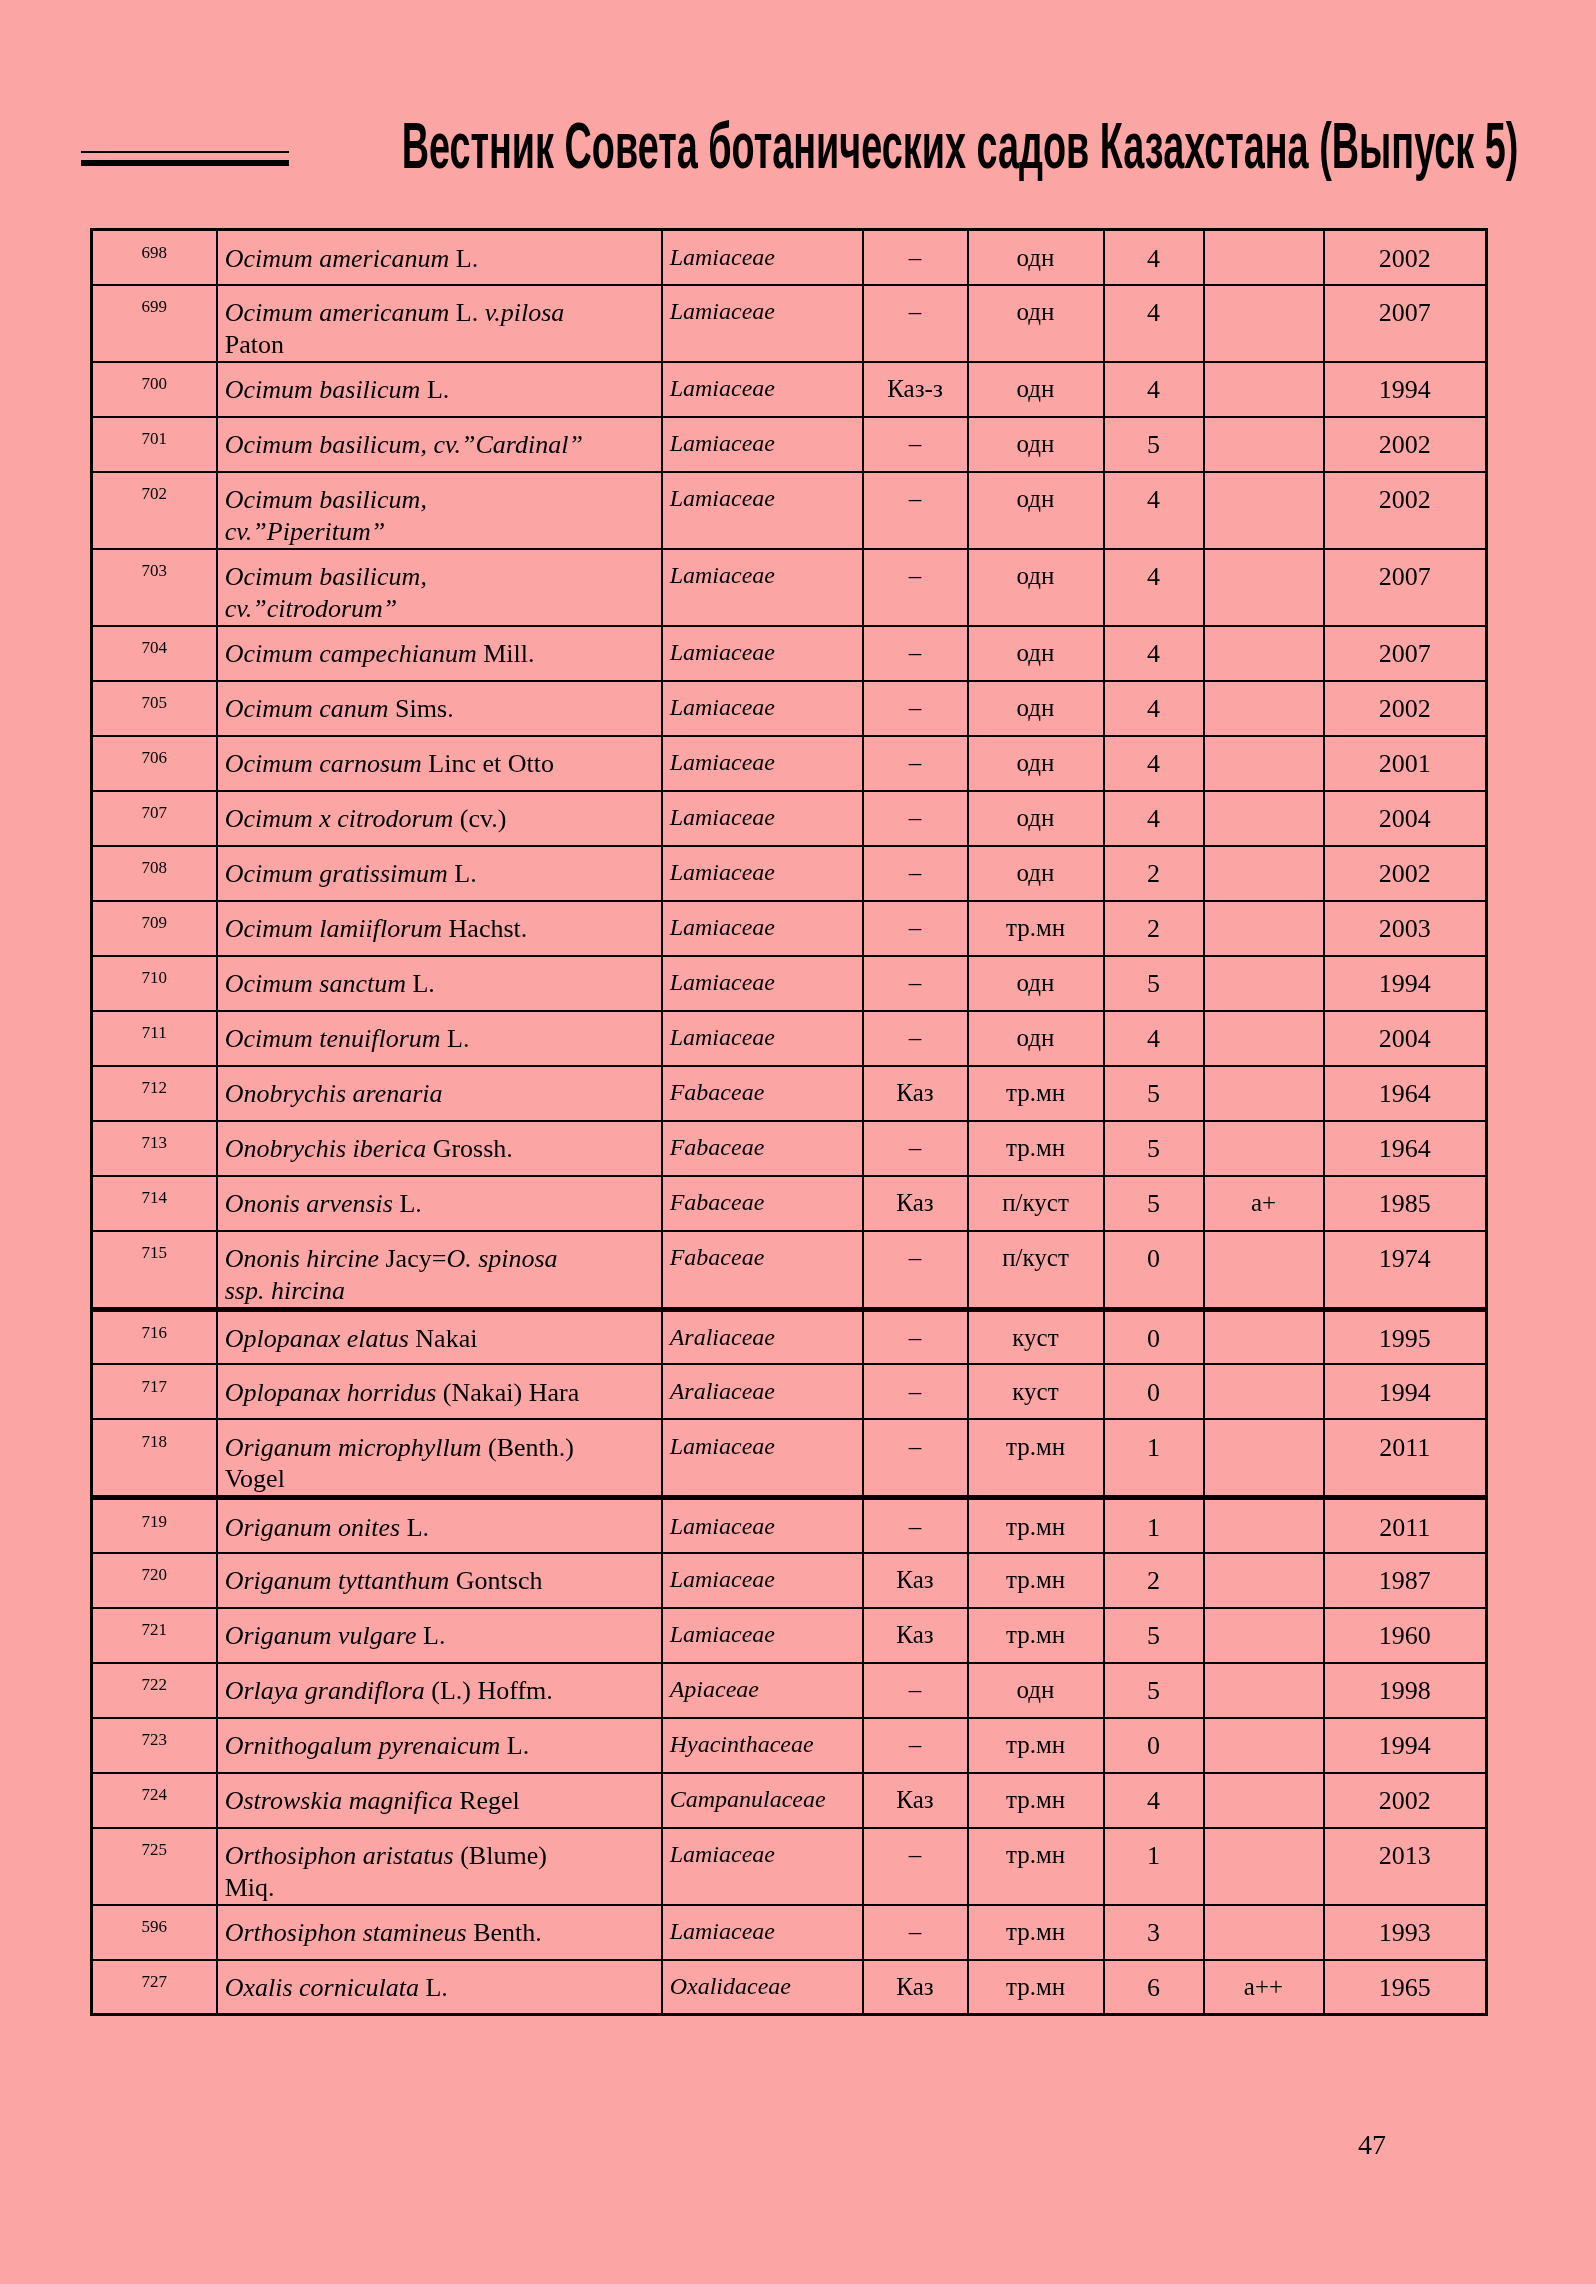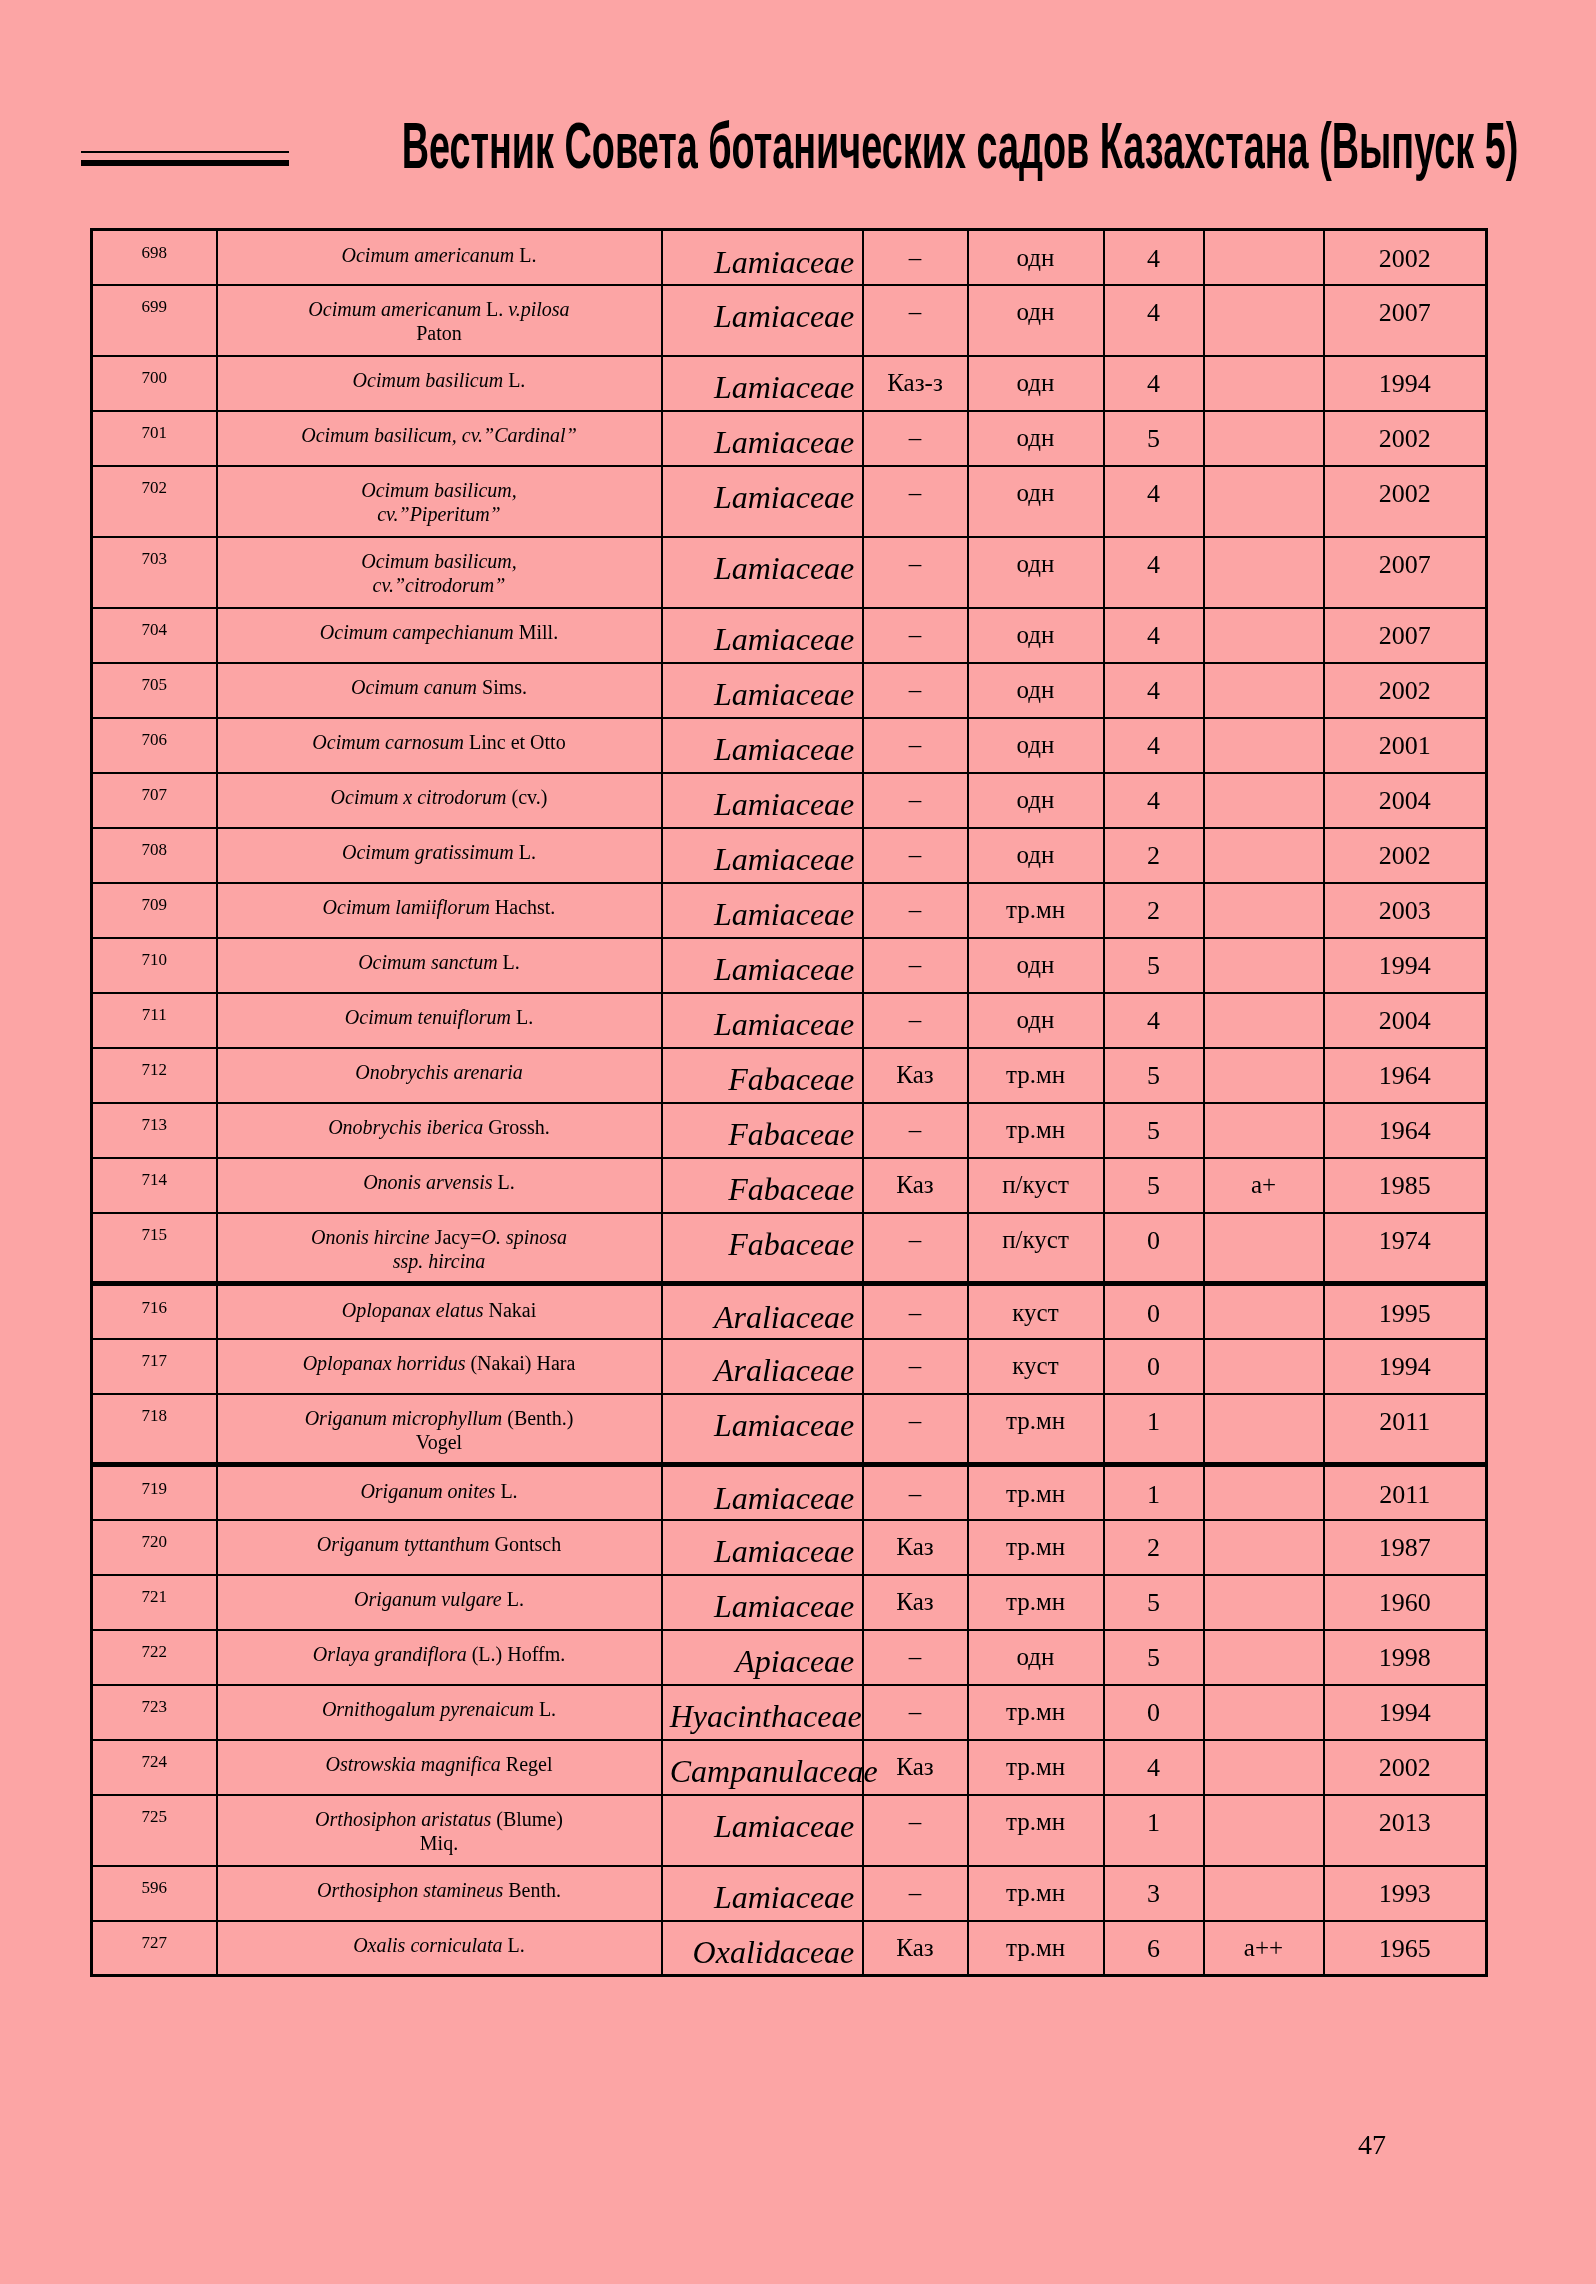--- a/index.html
+++ b/index.html
@@ -31,24 +31,24 @@
   table.species td {
     border:2.7px solid #000; vertical-align:top;
     padding:11.6px 7.2px 0 7.2px; line-height:1.22;
   }
   tr.row { height:55px; }
   tr.row.tall { height:71px; }
   
   tr.row:nth-child(19) td, tr.row:nth-child(22) td { border-top-width:5.4px; }
 
   td.c-num { vertical-align:middle; text-align:center; font-size:17px; padding:0 3.6px; }
-  td.c-species { text-align:center; padding-left:18px; font-size:20px; white-space:pre-wrap; }
+  td.c-species { text-align:left; padding-left:18px; font-size:26px; white-space:pre-wrap; }
   td.c-species .it { font-style:italic; }
   td.c-species .up { font-style:normal; }
-  td.c-family { font-style:italic; text-align:right; padding-left:13.4px; font-size:32px;margin-left:32px; }
+  td.c-family { font-style:italic; text-align:left; padding-left:13.4px; font-size:24px;margin-left:32px; }
   td.c-origin, td.c-life, td.c-note { text-align:center; font-size:25px; }
   td.c-score, td.c-year { text-align:center; font-size:26px; }
 
   .page-num { position:absolute; left:1358px; top:2129px; font-size:28px; }
 </style>
 </head>
 <body>
 
 <div class="page">
 

